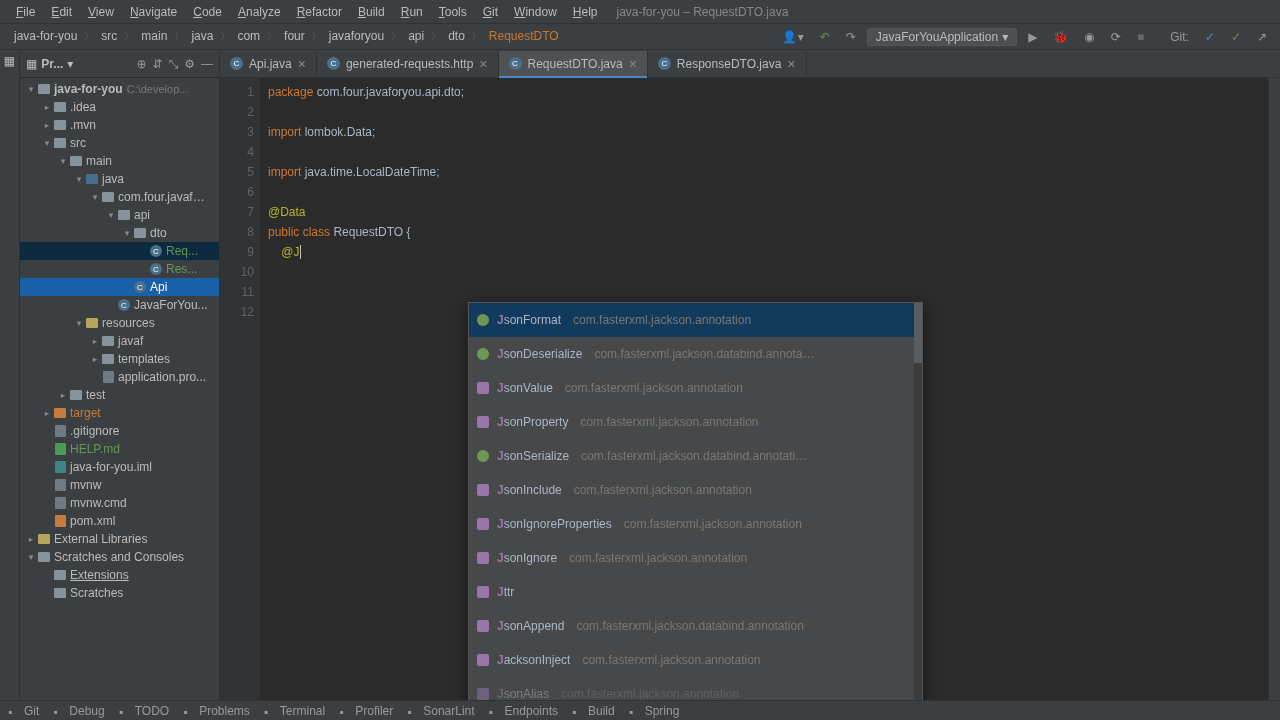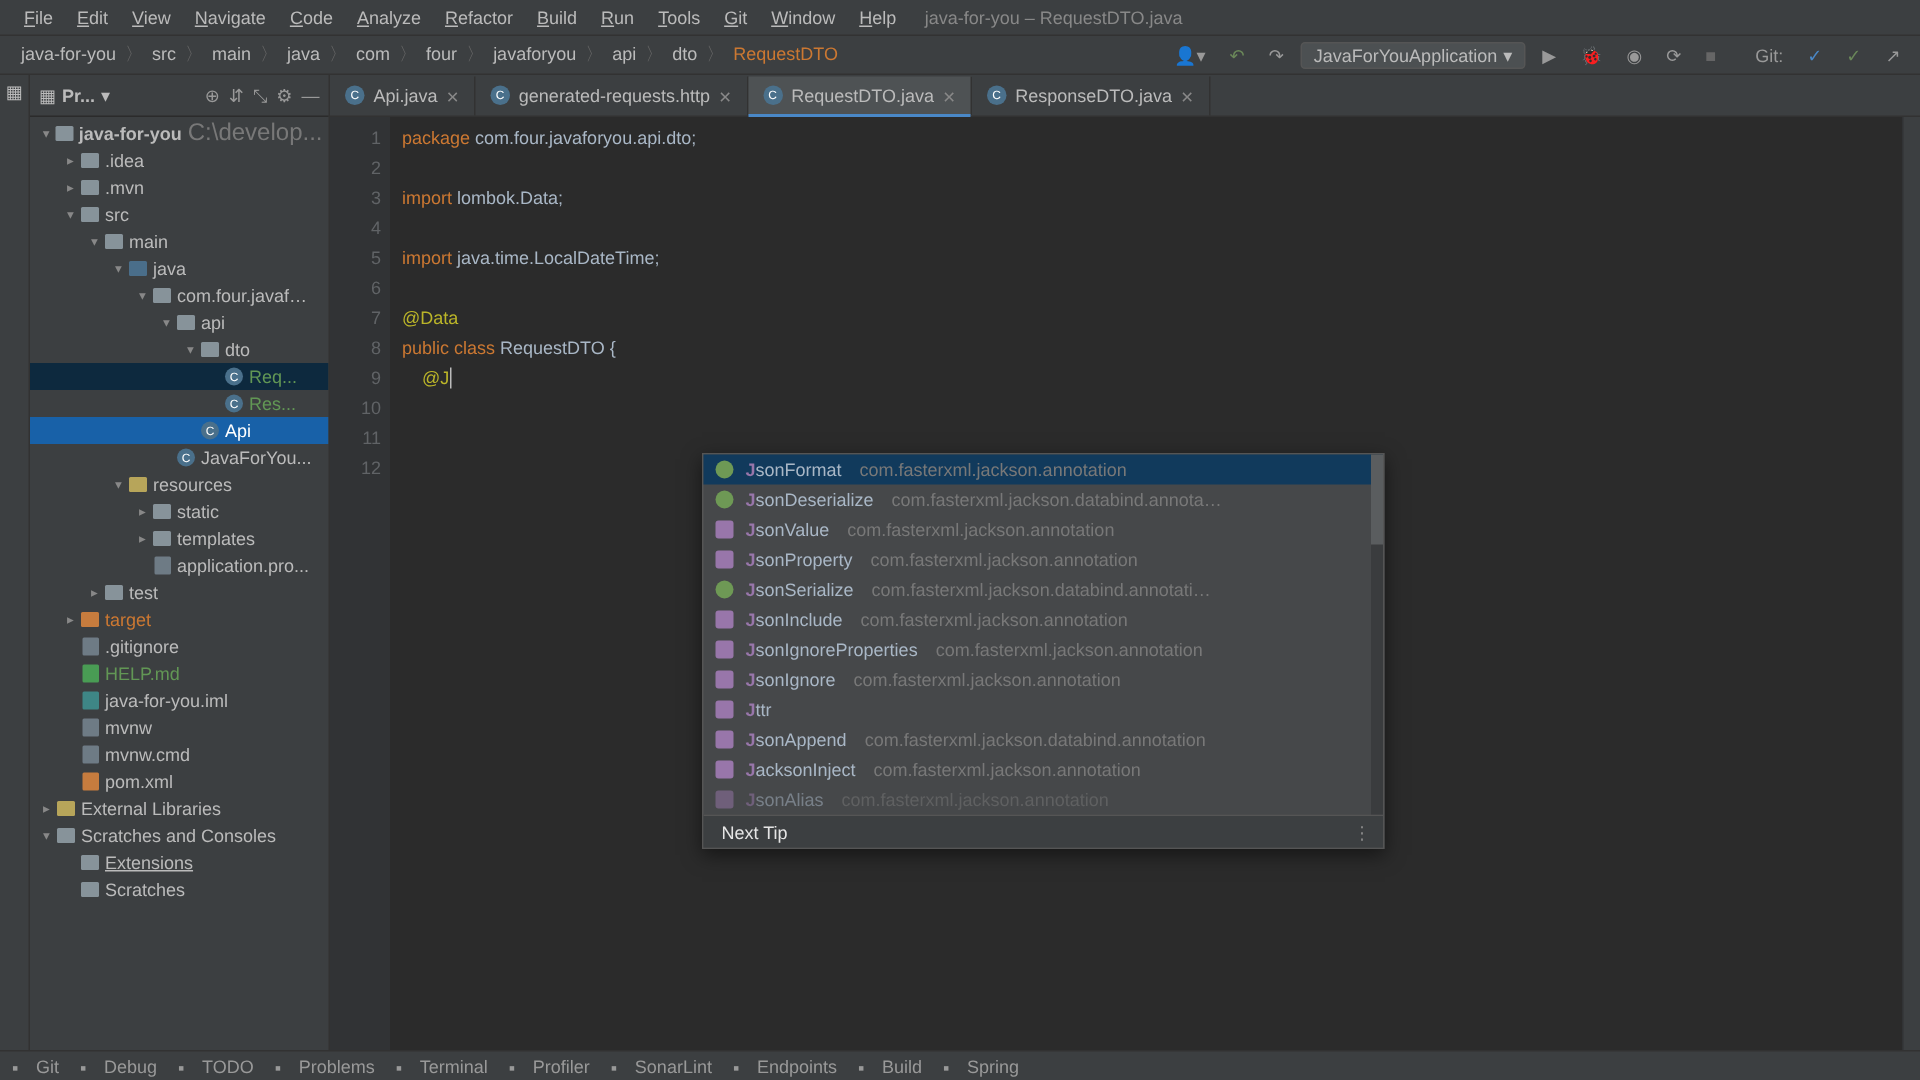--- a/index.html
+++ b/index.html
@@ -38,42 +38,42 @@
 .folder-icon.blue { background: #4a6e8a; }
 .folder-icon.orange { background: #c67c3e; }
 .file-icon { width: 11px; height: 12px; background: #6e7b85; border-radius: 1px; }
 .file-icon.green { background: #499c54; }
 .file-icon.teal { background: #3e8686; }
 .file-icon.orange { background: #c67c3e; }
 .c-icon { width: 12px; height: 12px; border-radius: 50%; background: #4a708b; color: #fff; font-size: 8px; display: flex; align-items: center; justify-content: center; }
 .tree-label { color: inherit; }
 .tree-label.green { color: #629755; }
 .tree-label.orange { color: #cc7832; }
-.tree-root-suffix { color: #787878; font-size: 16px; margin-left: 4px; }
+.tree-root-suffix { color: #787878; font-size: 11px; margin-left: 4px; }
 
 .editor-area { flex: 1; display: flex; flex-direction: column; background: #2b2b2b; position: relative; }
 .tabs { height: 28px; background: #3c3f41; display: flex; align-items: center; border-bottom: 1px solid #323232; }
 .tab { height: 26px; display: flex; align-items: center; padding: 0 10px; gap: 6px; border-right: 1px solid #323232; color: #bbb; position: relative; }
 .tab.active { background: #4e5254; }
 .tab.active::after { content: ''; position: absolute; bottom: -1px; left: 0; right: 0; height: 2px; background: #4a88c7; }
 .tab .close { color: #888; font-size: 14px; }
 
 .editor { flex: 1; display: flex; font-family: 'Consolas','Menlo',monospace; font-size: 13px; line-height: 20px; position: relative; }
 .gutter { width: 40px; background: #313335; color: #606366; text-align: right; padding: 4px 6px 0 0; user-select: none; }
 .code { flex: 1; padding: 4px 0 0 8px; color: #a9b7c6; position: relative; white-space: pre; }
 .kw { color: #cc7832; }
 .ann { color: #bbb529; }
 .cls { color: #a9b7c6; }
 .caret { border-left: 1px solid #bbb; animation: blink 1s infinite; }
 @keyframes blink { 50% { opacity: 0; } }
 
 .completion { position: absolute; left: 248px; top: 252px; width: 455px; background: #46484a; border: 1px solid #555; box-shadow: 0 4px 12px rgba(0,0,0,0.5); font-family: 'Consolas','Menlo',monospace; font-size: 12px; }
 .completion-scroll { position: absolute; right: 0; top: 0; bottom: 22px; width: 8px; background: #3a3c3e; }
 .completion-thumb { position: absolute; right: 0; top: 0; width: 8px; height: 60px; background: #5a5d5f; }
-.comp-row { display: flex; align-items: center; height: 20px; padding: 0 8px; gap: 8px; }
+.comp-row { display: flex; align-items: center; height: 34px; padding: 0 8px; gap: 8px; }
 .comp-row.sel { background: #113a5c; }
 .comp-icon { width: 12px; height: 12px; border-radius: 50%; background: #6e9955; flex-shrink: 0; }
 .comp-icon.alt { background: #9876aa; border-radius: 2px; }
 .comp-name { color: #a9b7c6; }
 .comp-name .hl { color: #9876aa; font-weight: bold; }
 .comp-pkg { color: #787878; margin-left: 4px; overflow: hidden; text-overflow: ellipsis; }
 .comp-footer { height: 22px; background: #3c3f41; display: flex; align-items: center; padding: 0 8px; font-size: 10px; color: #888; border-top: 1px solid #555; }
 .comp-footer .tip { margin-left: 4px; color: #e5e5e5; }
 .comp-footer .dots { margin-left: auto; }
 
@@ -241,21 +241,21 @@
           <span class="ficon">
             <span class="folder-icon yellow"></span>
           </span>
           <span class="tree-label ">resources</span>
         </div>
         <div class="tree-row" style="padding-left: 70px;">
           <span class="twisty">▸</span>
           <span class="ficon">
             <span class="folder-icon"></span>
           </span>
-          <span class="tree-label ">static</span>
+          <span class="tree-label ">javaf</span>
         </div>
         <div class="tree-row" style="padding-left: 70px;">
           <span class="twisty">▸</span>
           <span class="ficon">
             <span class="folder-icon"></span>
           </span>
           <span class="tree-label ">templates</span>
         </div>
         <div class="tree-row" style="padding-left: 70px;">
           <span class="twisty"></span>

